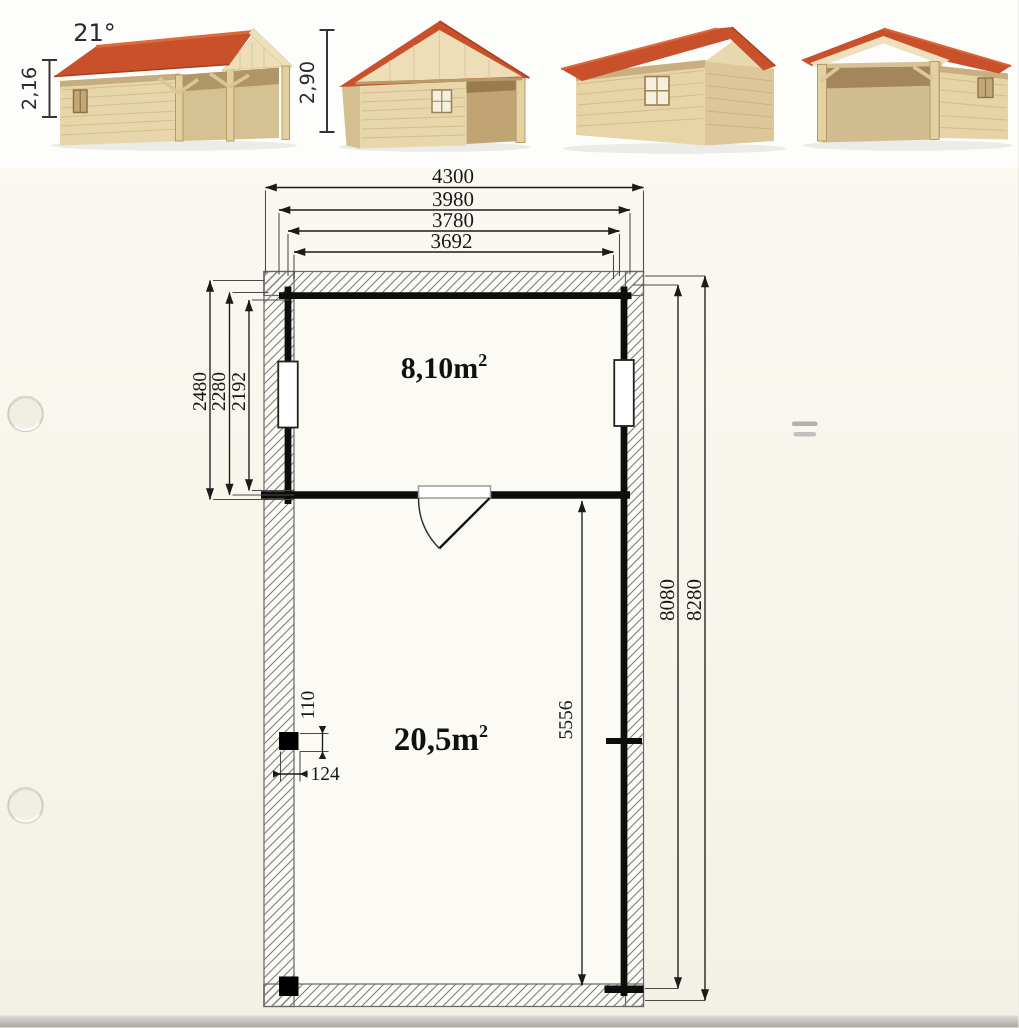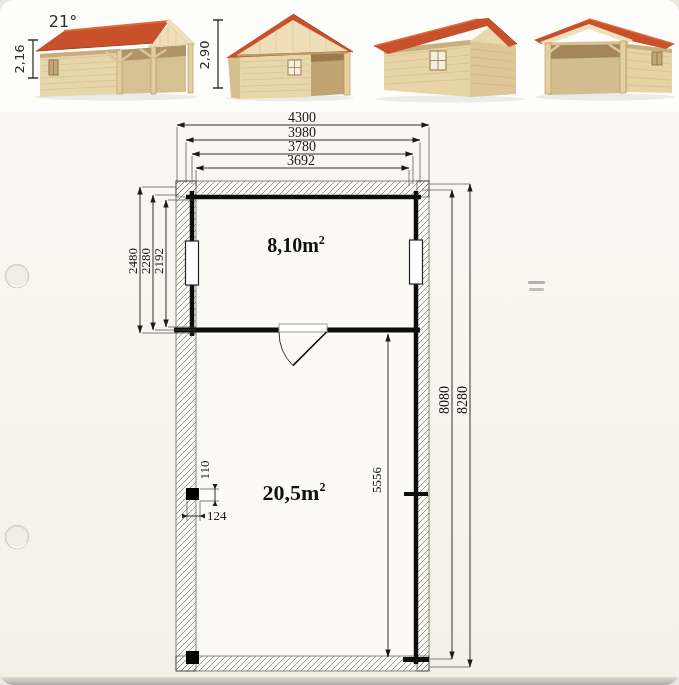--- a/index.html
+++ b/index.html
@@ -1,17 +1,17 @@
 <!DOCTYPE html>
 <html><head>
 <meta charset="utf-8">
 <style>
   html,body{margin:0;padding:0;background:#e9e7e0;}
   .page{position:relative;width:679px;height:685px;overflow:hidden;
-        font-family:"Liberation Serif", serif;border-radius:14px;}
+        font-family:"Liberation Serif", serif;}
   svg{display:block;}
   .dim{font:14px "Liberation Serif", serif;fill:#161616;}
   .dim-sm{font:13px "Liberation Serif", serif;fill:#161616;}
   .room-label{font:bold 20px "Liberation Serif", serif;fill:#101010;}
   .room-label-lg{font:bold 22px "Liberation Serif", serif;fill:#101010;}
   .sup{font-size:12px;font-weight:bold;}
   .photo-angle{font:16px "DejaVu Sans", sans-serif;fill:#2b2b2b;}
   .photo-dim{font:13px "DejaVu Sans", sans-serif;fill:#2b2b2b;}
   .dl{stroke:#1b1b1b;stroke-width:0.9;fill:none;}
   .xl{stroke:#4a4a4a;stroke-width:0.7;fill:none;}

